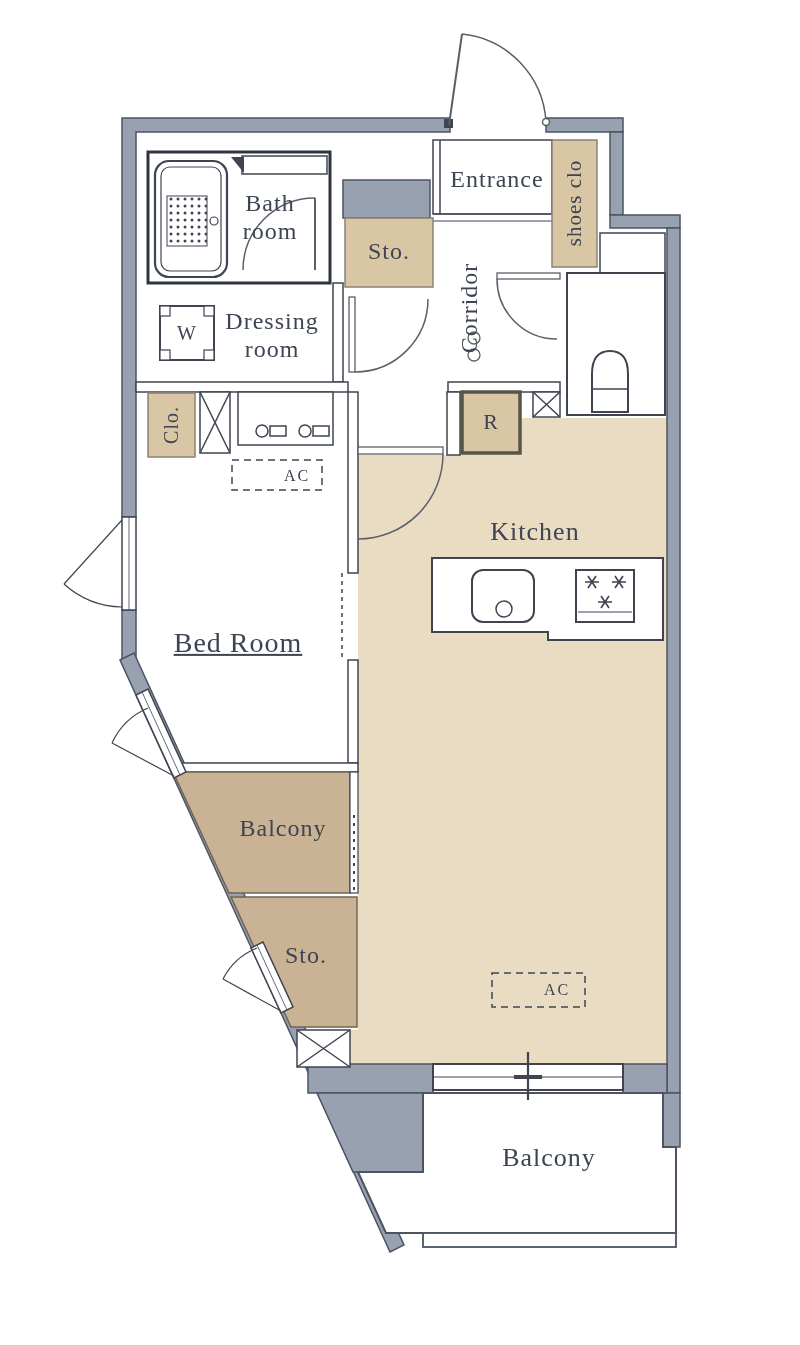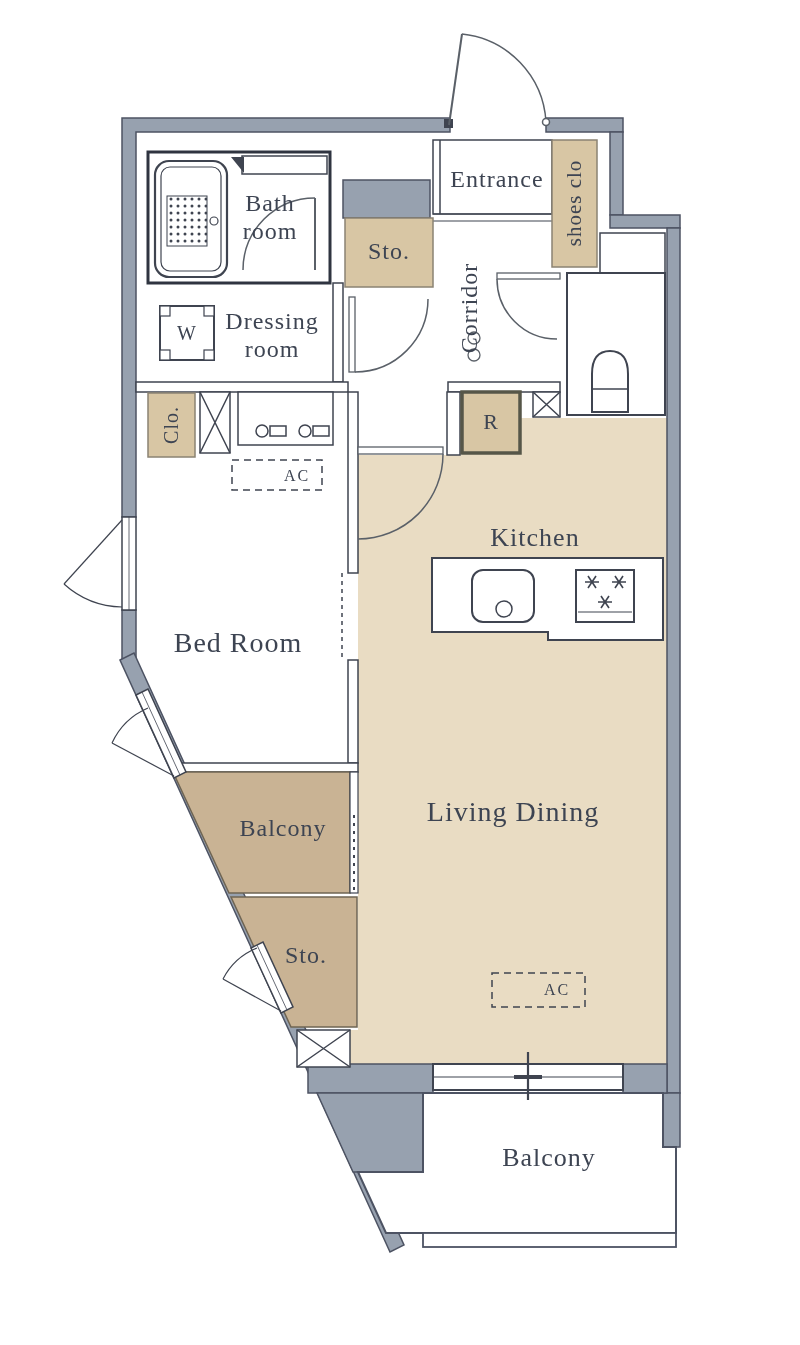--- a/index.html
+++ b/index.html
@@ -192,20 +192,19 @@
   <div class="lbl s24" style="left:272px;top:336px;">Dressing
 room</div>
   <div class="lbl s23" style="left:497px;top:180px;">Entrance</div>
   <div class="lbl s21 rot" style="left:574px;top:203px;">shoes clo</div>
   <div class="lbl s23" style="left:389px;top:252px;">Sto.</div>
   <div class="lbl s24 rot" style="left:470px;top:308px;">Corridor</div>
   <div class="lbl s20 rot" style="left:171px;top:425px;">Clo.</div>
   <div class="lbl s20" style="left:187px;top:333px;">W</div>
   <div class="lbl s22" style="left:491px;top:422px;">R</div>
   <div class="lbl s14" style="left:297px;top:476px;">AC</div>
-  <div class="lbl s26" style="left:535px;top:532px;margin-top:6px;">Kitchen</div>
-  <div class="lbl s28" style="left:238px;top:643px;">Bed Room</div>
-  <div class="lbl s28" style="left:513px;top:812px;">Living Dining</div>
+  <div class="lbl s26" style="left:535px;top:532px;">Kitchen</div>
+  <div class="lbl s28" style="left:238px;top:643px;text-decoration:underline;">Bed Room</div>
   <div class="lbl s24" style="left:283px;top:829px;">Balcony</div>
   <div class="lbl s24" style="left:306px;top:956px;">Sto.</div>
   <div class="lbl s14" style="left:557px;top:990px;">AC</div>
   <div class="lbl s26" style="left:549px;top:1158px;">Balcony</div>
 </div>
 
 </body></html>

